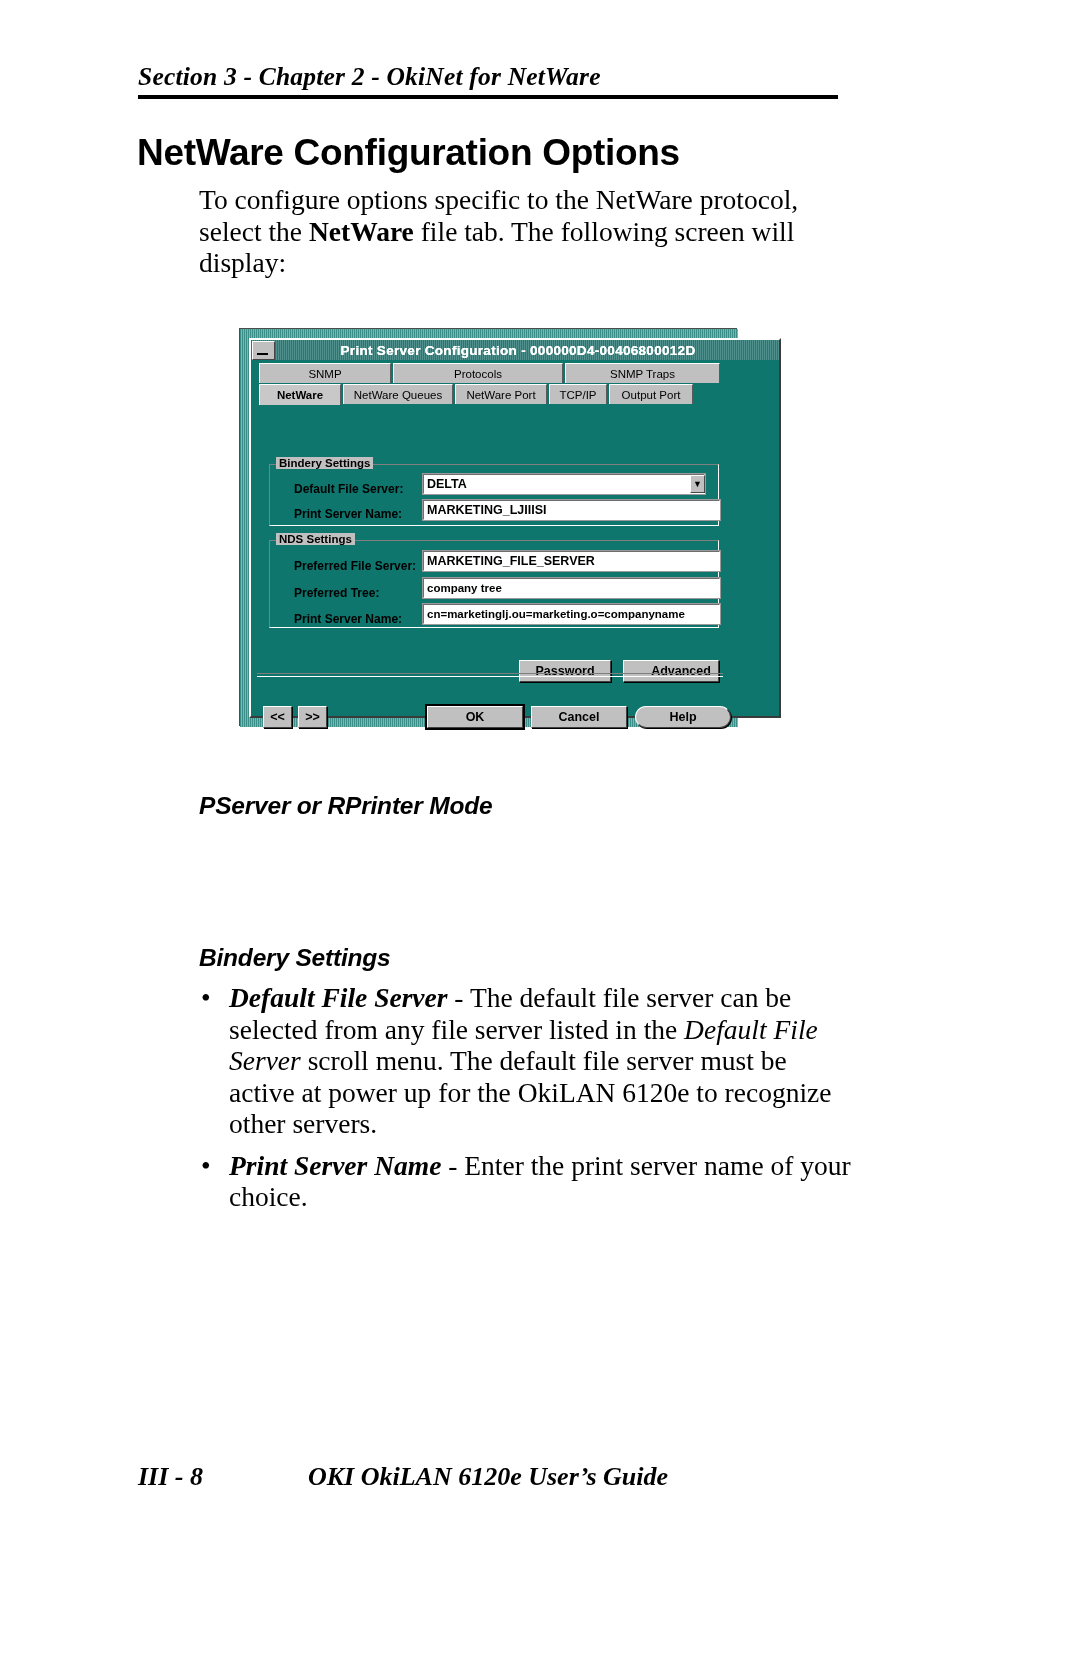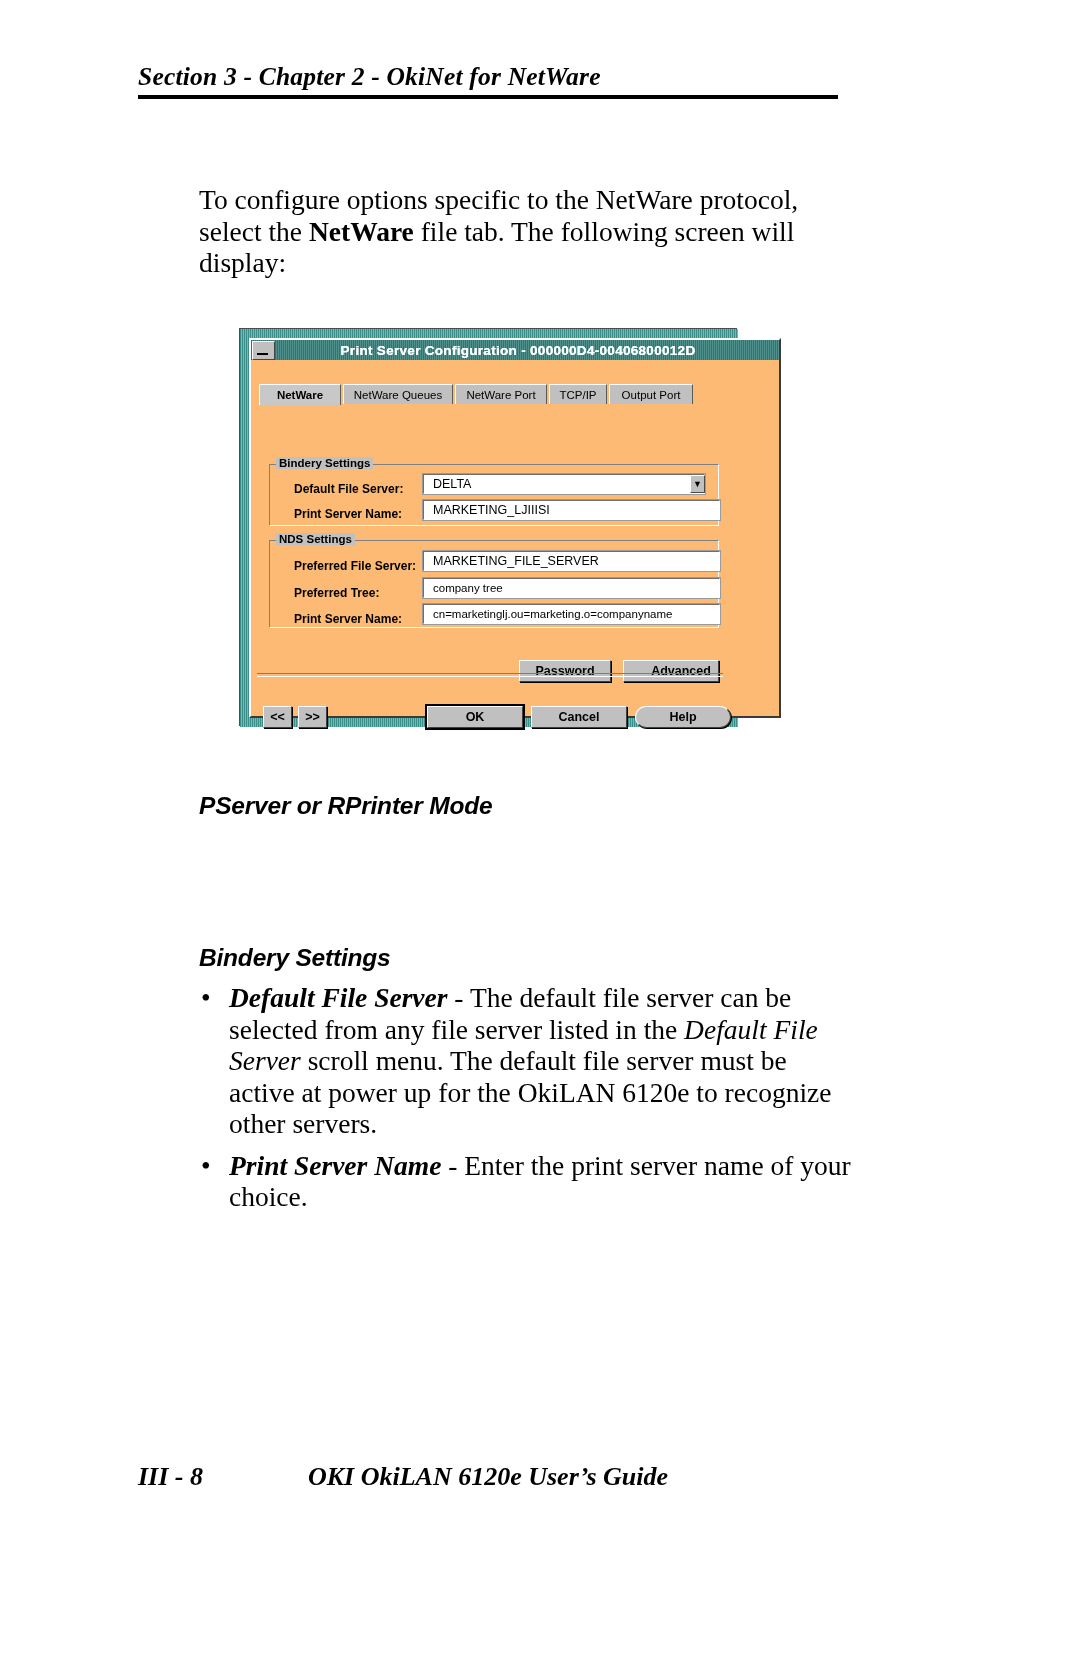--- a/index.html
+++ b/index.html
@@ -172,21 +172,21 @@
     background:
       repeating-linear-gradient(90deg, #3c8e88 0px, #3c8e88 1px, #78b7b2 1px, #78b7b2 2px);
     box-sizing: border-box;
   }
   .dlg {
     position: absolute;
     left: 9px;
     top: 9px;
     width: 532px;
     height: 380px;
-    background: #fdba74;
+    background: #0f766e;
     box-sizing: border-box;
     border-top: 2px solid #ffffff;
     border-left: 2px solid #ffffff;
     border-right: 2px solid #3a3a3a;
     border-bottom: 2px solid #3a3a3a;
   }
 
   .titlebar {
     position: absolute;
     left: 0; top: 0;
@@ -334,24 +334,24 @@
     position: absolute;
     background: #ffffff;
     box-sizing: border-box;
     border-top: 1px solid #6e6e6e;
     border-left: 1px solid #6e6e6e;
     border-right: 1px solid #ffffff;
     border-bottom: 1px solid #ffffff;
     outline: 1px solid #9a9a9a;
     display: flex;
     align-items: center;
-    padding-left: 9px;
+    padding-left: 3px;
     font-family: "Liberation Sans", sans-serif;
     font-size: 12.5px;
-    font-weight: 400;
+    font-weight: 700;
     color: #000;
     white-space: nowrap;
     overflow: hidden;
   }
   .textbox.small { font-size: 11.5px; }
   .dropbtn {
     position: absolute;
     width: 15px;
     background: #c0c0c0;
     border-top: 1px solid #ffffff;
@@ -403,32 +403,38 @@
 </head>
 <body>
 
 <div class="page">
 
   <div class="runhead">
     <div class="runhead-text">Section 3 - Chapter 2 - OkiNet for NetWare</div>
     <div class="runhead-rule"></div>
   </div>
 
+  <div class="title">NetWare Configuration Options</div>
 
   <div class="intro"><span>To configure options specific to the NetWare protocol, select the </span><b>NetWare</b><span> file tab. The following screen will display:</span></div>
 
   <div class="dlg-wrap">
     <div class="dlg-frame"></div>
     <div class="dlg">
 
       <div class="titlebar">
         <div class="title-min"></div>
         <div class="titlebar-text">Print Server Configuration - 000000D4-00406800012D</div>
       </div>
 
+      <div class="tabrow row1">
+        <div class="tab" style="width:132px">SNMP</div>
+        <div class="tab" style="width:170px">Protocols</div>
+        <div class="tab" style="width:155px">SNMP Traps</div>
+      </div>
 
       <div class="tabrow row2">
         <div class="tab active" style="width:82px">NetWare</div>
         <div class="tab" style="width:110px">NetWare Queues</div>
         <div class="tab" style="width:92px">NetWare Port</div>
         <div class="tab" style="width:58px">TCP/IP</div>
         <div class="tab" style="width:84px">Output Port</div>
       </div>
 
 

